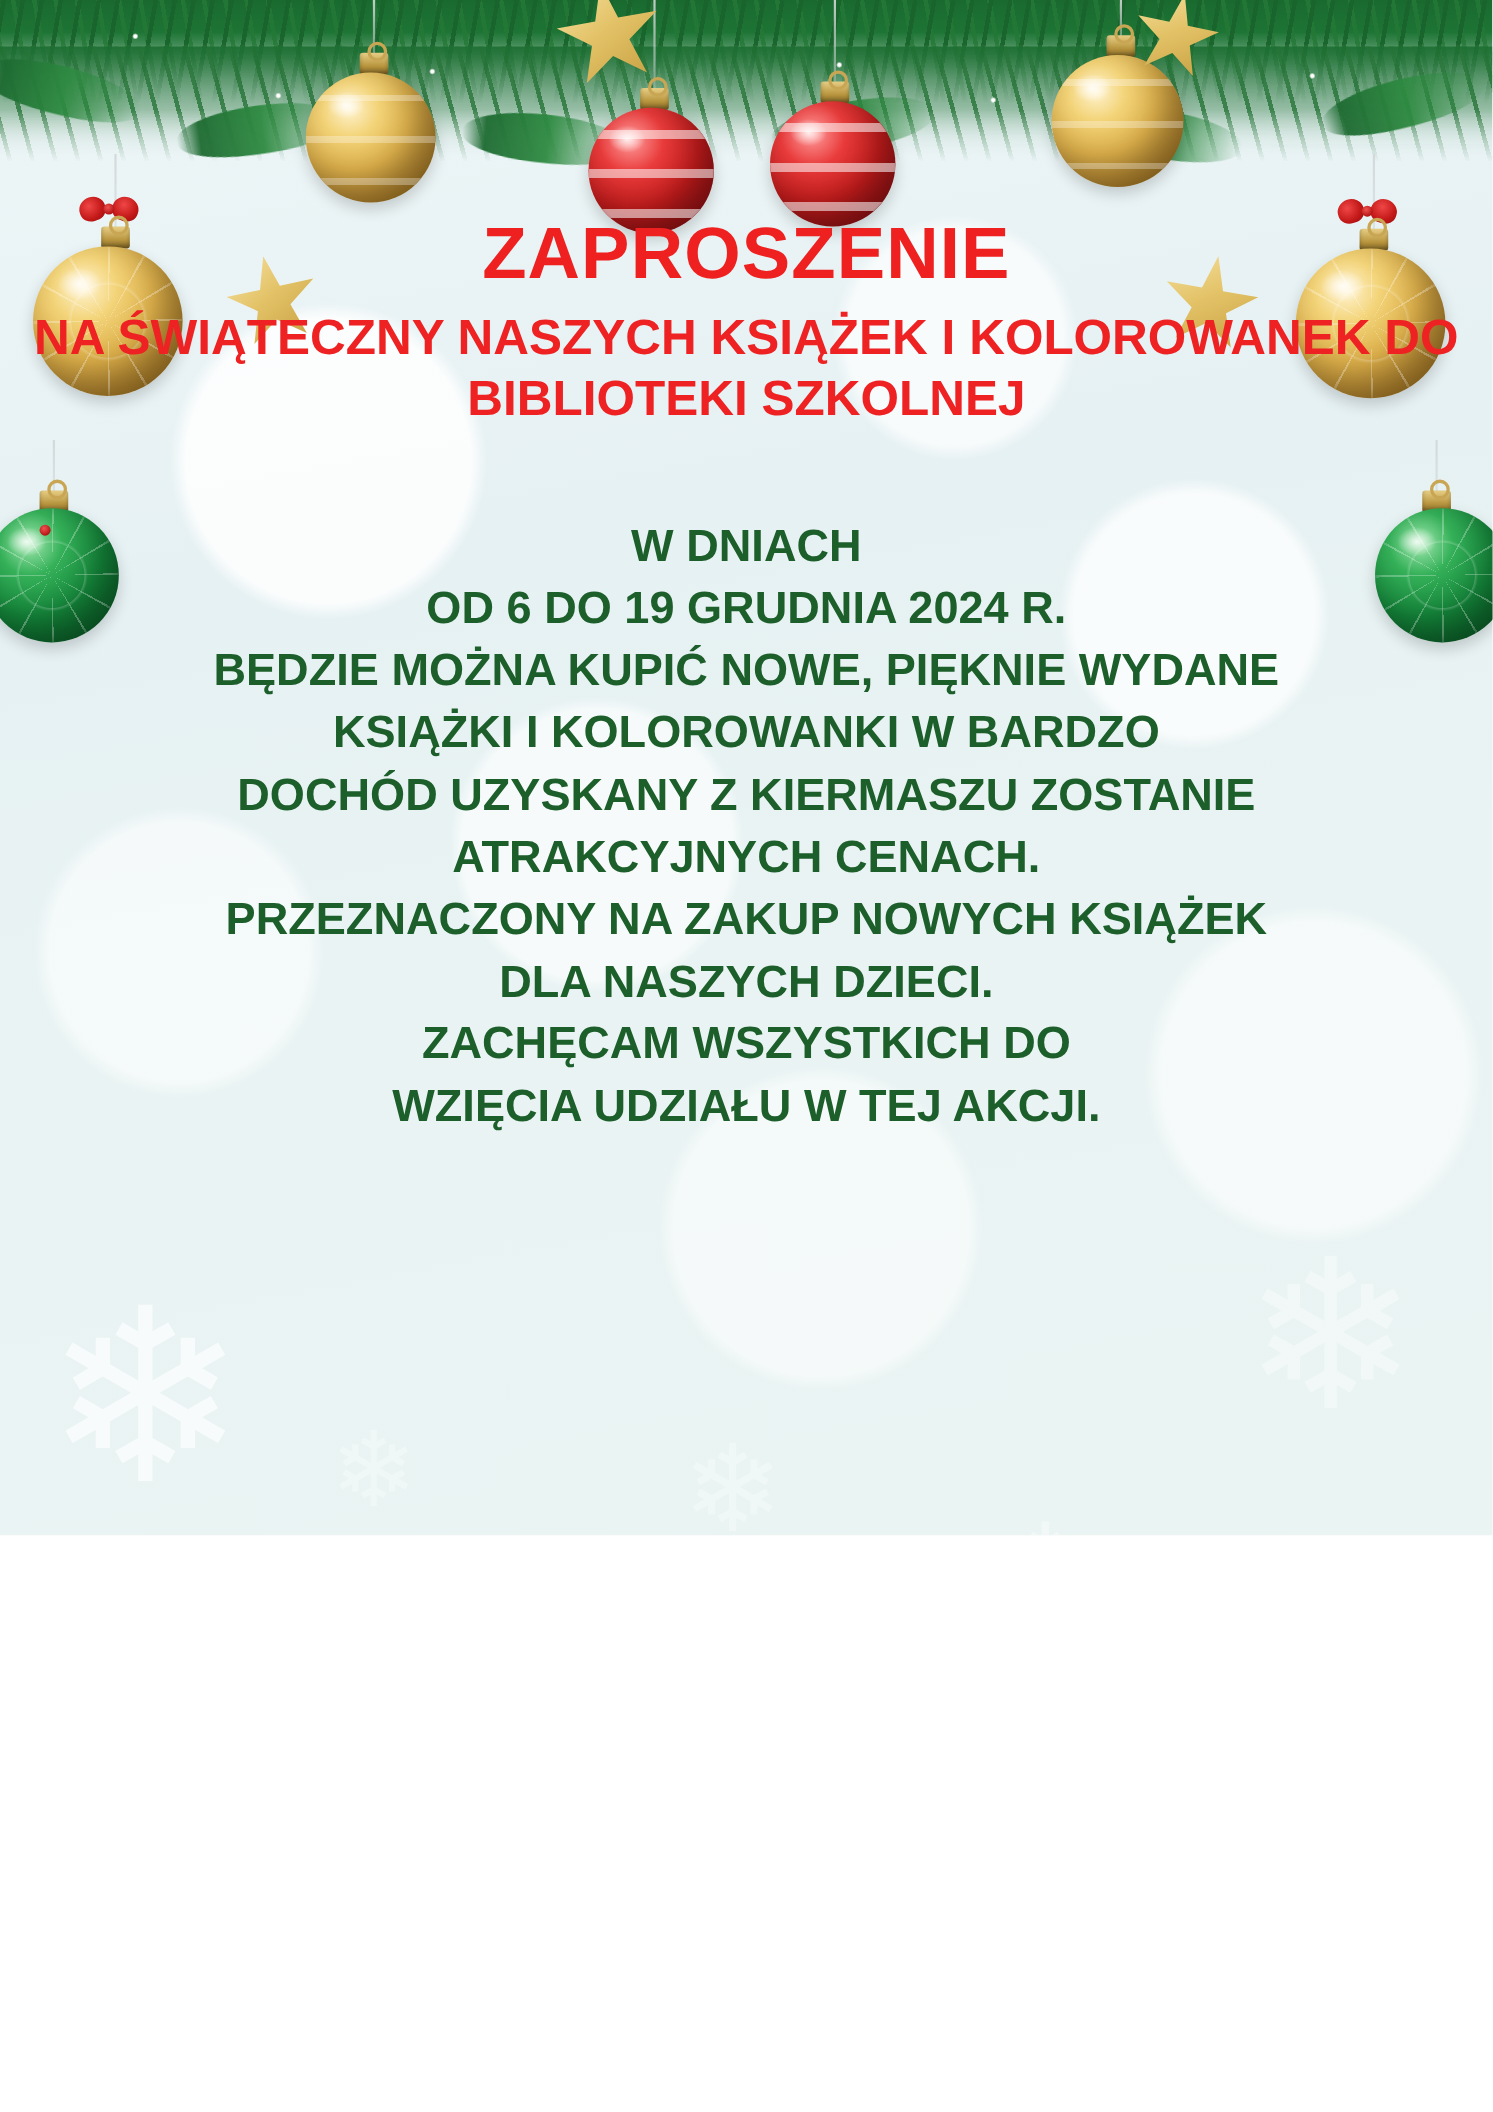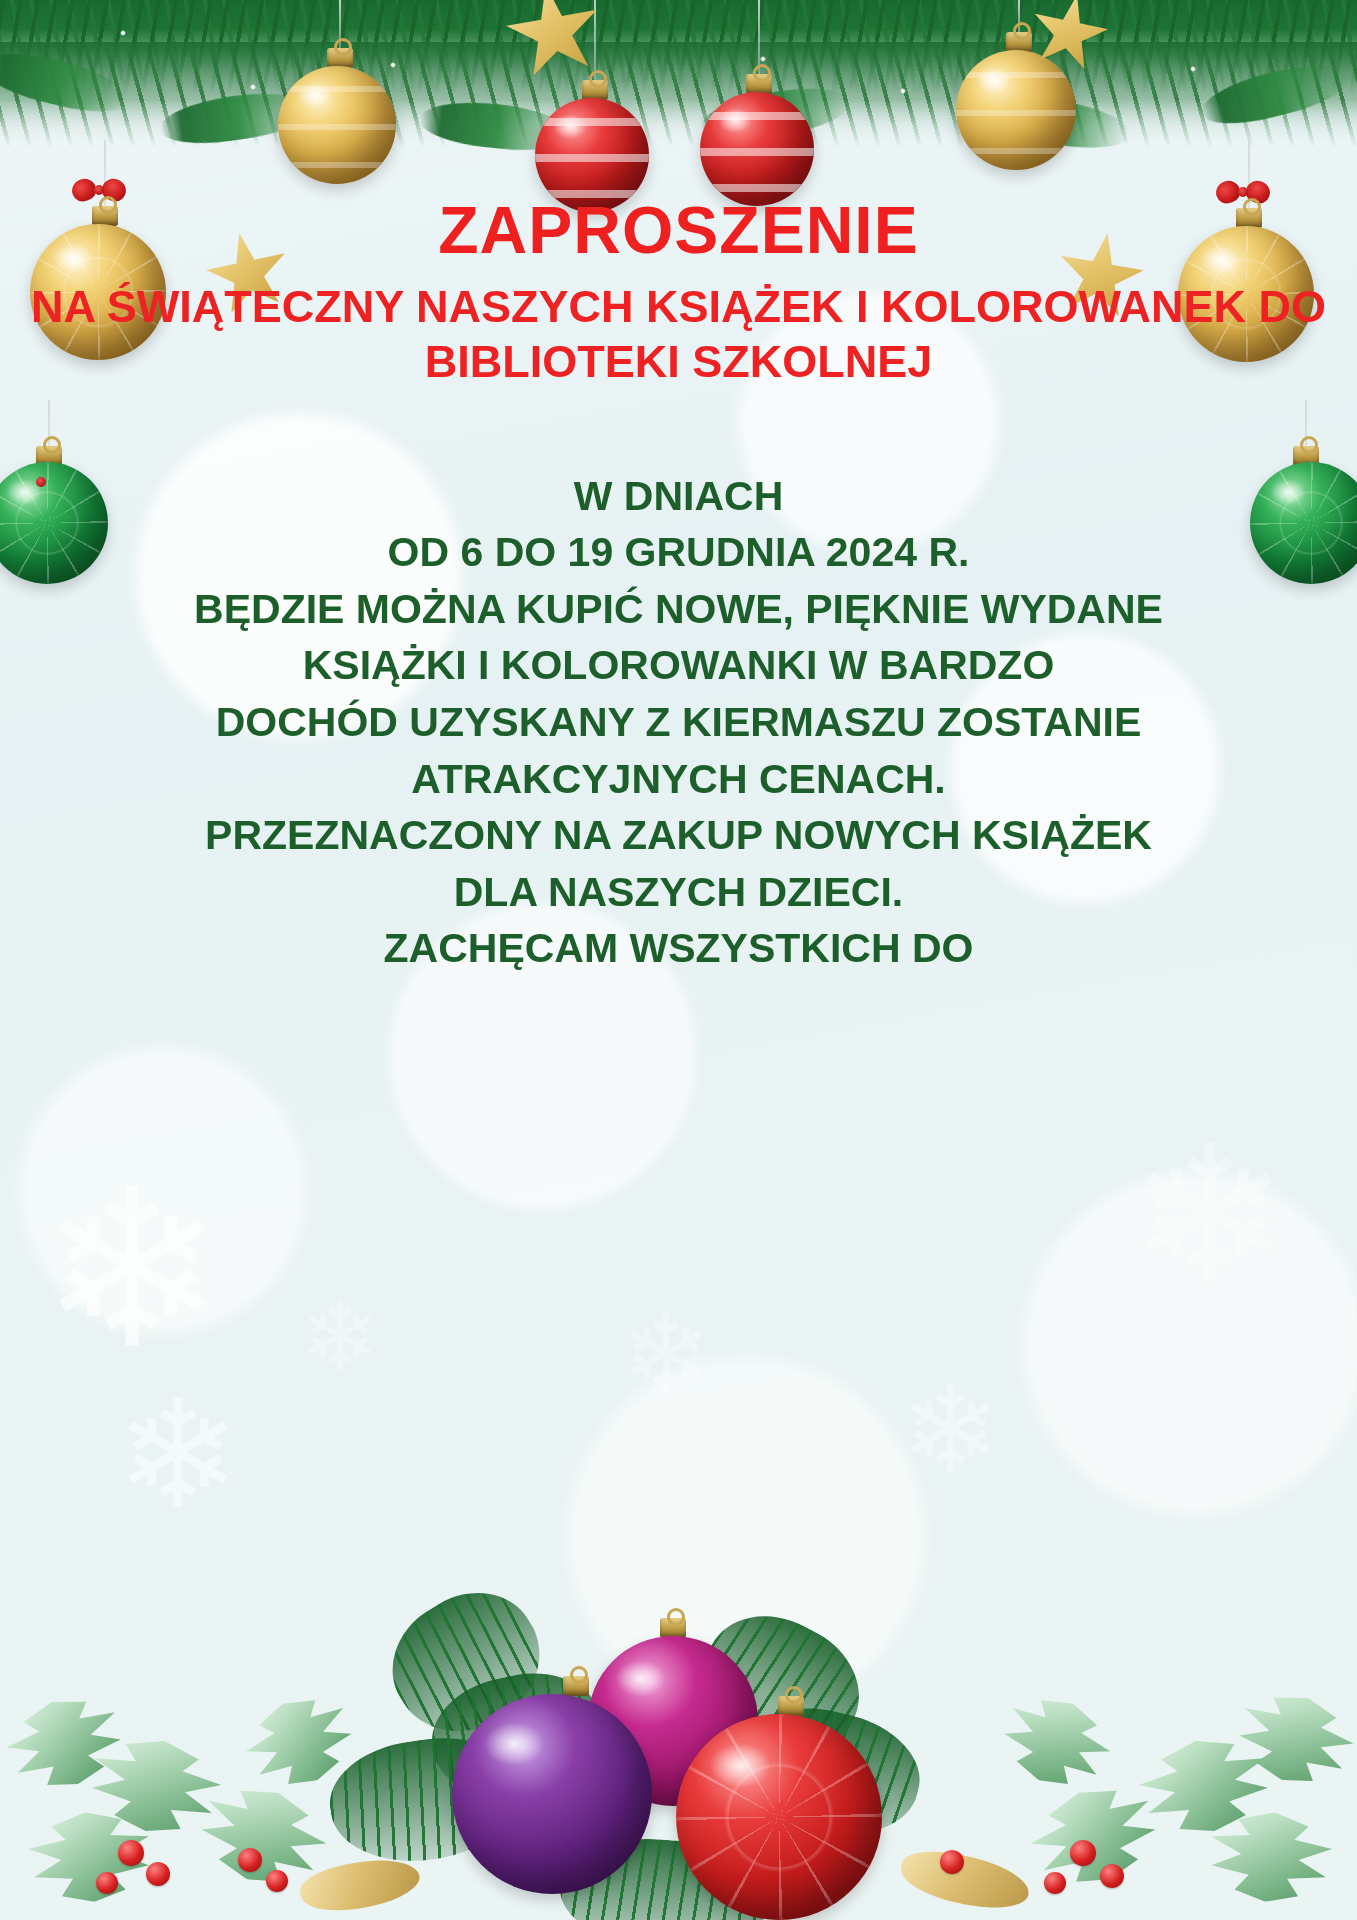--- a/index.html
+++ b/index.html
@@ -3,21 +3,21 @@
 <meta charset="utf-8">
 <style>
   html, body {
     margin: 0;
     padding: 0;
     background: #ffffff;
   }
   .poster {
     position: relative;
     width: 1357px;
-    height: 1920px;
+    height: 1396px;
     overflow: hidden;
     font-family: "Liberation Sans", sans-serif;
     background:
       radial-gradient(circle at 22% 30%, rgba(255,255,255,0.85) 0 9%, rgba(255,255,255,0) 10%),
       radial-gradient(circle at 64% 22%, rgba(255,255,255,0.7) 0 7%, rgba(255,255,255,0) 8%),
       radial-gradient(circle at 80% 40%, rgba(255,255,255,0.75) 0 8%, rgba(255,255,255,0) 9%),
       radial-gradient(circle at 40% 55%, rgba(255,255,255,0.6) 0 11%, rgba(255,255,255,0) 12%),
       radial-gradient(circle at 12% 62%, rgba(255,255,255,0.55) 0 8%, rgba(255,255,255,0) 9%),
       radial-gradient(circle at 88% 70%, rgba(255,255,255,0.55) 0 9%, rgba(255,255,255,0) 10%),
       radial-gradient(circle at 55% 80%, rgba(255,255,255,0.5) 0 10%, rgba(255,255,255,0) 11%),
@@ -398,20 +398,21 @@
     <p class="body">
       <span class="line">W DNIACH</span>
       <span class="line">OD 6 DO 19 GRUDNIA 2024 R.</span>
       <span class="line">BĘDZIE MOŻNA KUPIĆ NOWE, PIĘKNIE WYDANE</span>
       <span class="line">KSIĄŻKI I KOLOROWANKI W BARDZO</span>
       <span class="line">DOCHÓD UZYSKANY Z KIERMASZU ZOSTANIE</span>
       <span class="line">ATRAKCYJNYCH CENACH.</span>
       <span class="line">PRZEZNACZONY NA ZAKUP NOWYCH KSIĄŻEK</span>
       <span class="line">DLA NASZYCH DZIECI.</span>
       <span class="line">ZACHĘCAM WSZYSTKICH DO</span>
+      <span class="line">WZIĘCIA UDZIAŁU W TEJ AKCJI.</span>
     </p>
   </div>
 
   <div class="pine-sprig" style="left:392px; top:1598px; width:150px; height:130px; transform:rotate(-32deg);"></div>
   <div class="pine-sprig" style="left:432px; top:1676px; width:170px; height:120px; transform:rotate(-12deg);"></div>
   <div class="pine-sprig" style="left:700px; top:1622px; width:160px; height:130px; transform:rotate(28deg);"></div>
   <div class="pine-sprig" style="left:740px; top:1712px; width:180px; height:120px; transform:rotate(14deg);"></div>
   <div class="pine-sprig" style="left:330px; top:1740px; width:190px; height:120px; transform:rotate(-8deg);"></div>
   <div class="pine-sprig" style="left:560px; top:1840px; width:210px; height:110px; transform:rotate(4deg);"></div>
 

